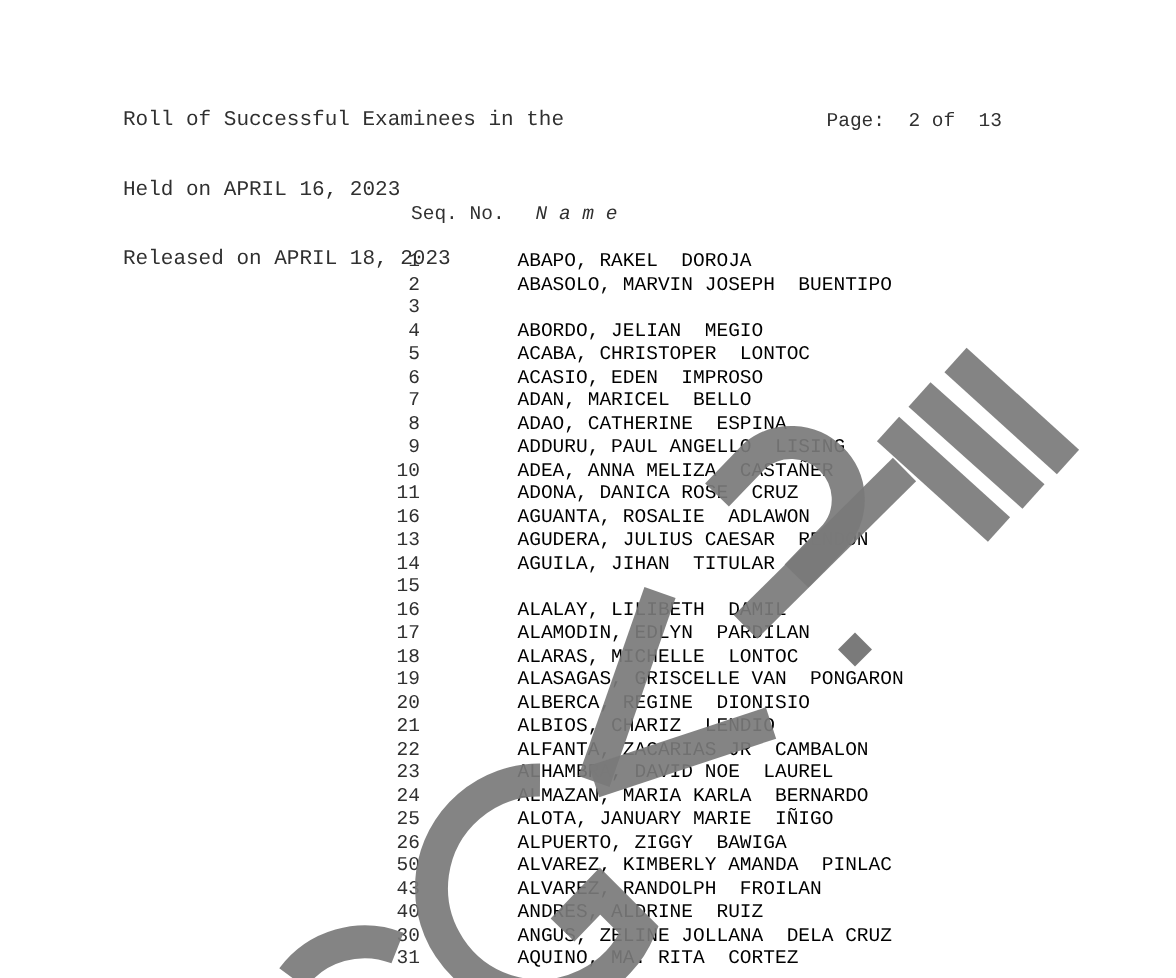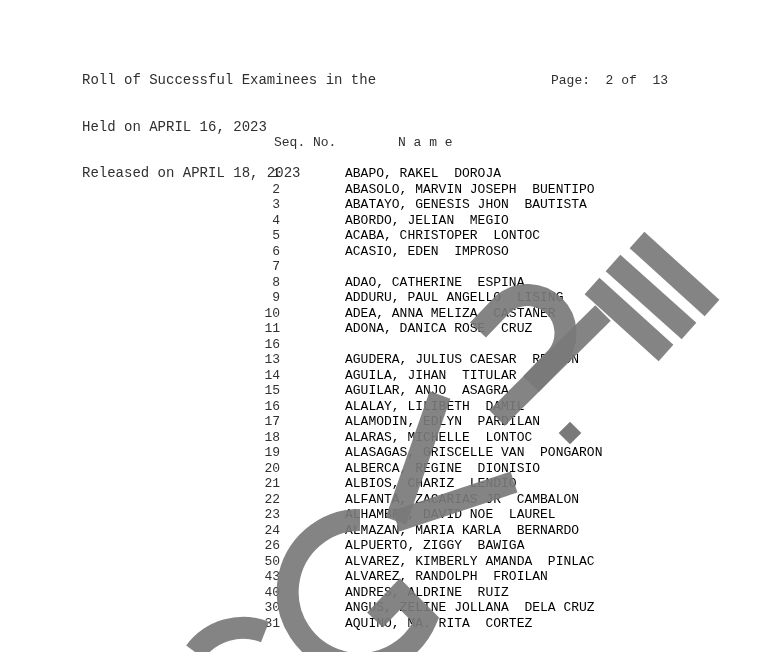--- a/index.html
+++ b/index.html
@@ -16,21 +16,21 @@
   }
   .pageinfo {
     position: absolute; left: 551px; top: 73px;
     font-size: 13px; line-height: 15.5px; white-space: pre; color: #303030;
   }
   .colhead {
     position: absolute; top: 135px; font-size: 13px; line-height: 15.5px;
     white-space: pre; color: #303030;
   }
   .colhead.seq { left: 238px; margin-left: 36px; }
-  .colhead.name { left: 398px; }
+  .colhead.name { left: 357px; font-style: italic; }
   .rows { position: absolute; left: 0; top: 166px; width: 784px; }
   .row { position: relative; height: 15.53px; font-size: 13px; line-height: 15.53px; white-space: pre; }
   .row .num { position: absolute; right: calc(784px - 280px); text-align: right; color: #303030; }
   .row .nm  { position: absolute; left: 345px; color: #000000; }
   .watermark {
     position: absolute; inset: 0; pointer-events: none;
   }
   .watermark svg { position: absolute; left: 0; top: 0; }
 </style>
 </head>
@@ -45,42 +45,43 @@
   </div>
 
   <div class="pageinfo">Page:  2 of  13</div>
 
   <div class="colhead seq">Seq. No.</div>
   <div class="colhead name">N a m e</div>
 
   <div class="rows" id="rows">
       <div class="row"><span class="num">1</span><span class="nm">ABAPO, RAKEL  DOROJA</span></div>
       <div class="row"><span class="num">2</span><span class="nm">ABASOLO, MARVIN JOSEPH  BUENTIPO</span></div>
-      <div class="row"><span class="num">3</span><span class="nm">ABATAYO, GENESIS JHON  BAUTISTA</span></div>
+      <div class="row"><span class="num">3</span></div>
       <div class="row"><span class="num">4</span><span class="nm">ABORDO, JELIAN  MEGIO</span></div>
       <div class="row"><span class="num">5</span><span class="nm">ACABA, CHRISTOPER  LONTOC</span></div>
       <div class="row"><span class="num">6</span><span class="nm">ACASIO, EDEN  IMPROSO</span></div>
-      <div class="row"><span class="num">7</span></div>
+      <div class="row"><span class="num">7</span><span class="nm">ADAN, MARICEL  BELLO</span></div>
       <div class="row"><span class="num">8</span><span class="nm">ADAO, CATHERINE  ESPINA</span></div>
       <div class="row"><span class="num">9</span><span class="nm">ADDURU, PAUL ANGELLO  LISING</span></div>
       <div class="row"><span class="num">10</span><span class="nm">ADEA, ANNA MELIZA  CASTAÑER</span></div>
       <div class="row"><span class="num">11</span><span class="nm">ADONA, DANICA ROSE  CRUZ</span></div>
-      <div class="row"><span class="num">16</span></div>
+      <div class="row"><span class="num">16</span><span class="nm">AGUANTA, ROSALIE  ADLAWON</span></div>
       <div class="row"><span class="num">13</span><span class="nm">AGUDERA, JULIUS CAESAR  RENDON</span></div>
       <div class="row"><span class="num">14</span><span class="nm">AGUILA, JIHAN  TITULAR</span></div>
-      <div class="row"><span class="num">15</span><span class="nm">AGUILAR, ANJO  ASAGRA</span></div>
+      <div class="row"><span class="num">15</span></div>
       <div class="row"><span class="num">16</span><span class="nm">ALALAY, LILIBETH  DAMIL</span></div>
       <div class="row"><span class="num">17</span><span class="nm">ALAMODIN, EDLYN  PARDILAN</span></div>
       <div class="row"><span class="num">18</span><span class="nm">ALARAS, MICHELLE  LONTOC</span></div>
       <div class="row"><span class="num">19</span><span class="nm">ALASAGAS, GRISCELLE VAN  PONGARON</span></div>
       <div class="row"><span class="num">20</span><span class="nm">ALBERCA, REGINE  DIONISIO</span></div>
       <div class="row"><span class="num">21</span><span class="nm">ALBIOS, CHARIZ  LENDIO</span></div>
       <div class="row"><span class="num">22</span><span class="nm">ALFANTA, ZACARIAS JR  CAMBALON</span></div>
       <div class="row"><span class="num">23</span><span class="nm">ALHAMBRA, DAVID NOE  LAUREL</span></div>
       <div class="row"><span class="num">24</span><span class="nm">ALMAZAN, MARIA KARLA  BERNARDO</span></div>
+      <div class="row"><span class="num">25</span><span class="nm">ALOTA, JANUARY MARIE  IÑIGO</span></div>
       <div class="row"><span class="num">26</span><span class="nm">ALPUERTO, ZIGGY  BAWIGA</span></div>
       <div class="row"><span class="num">50</span><span class="nm">ALVAREZ, KIMBERLY AMANDA  PINLAC</span></div>
       <div class="row"><span class="num">43</span><span class="nm">ALVAREZ, RANDOLPH  FROILAN</span></div>
       <div class="row"><span class="num">40</span><span class="nm">ANDRES, ALDRINE  RUIZ</span></div>
       <div class="row"><span class="num">30</span><span class="nm">ANGUS, ZELINE JOLLANA  DELA CRUZ</span></div>
       <div class="row"><span class="num">31</span><span class="nm">AQUINO, MA. RITA  CORTEZ</span></div>
     </div>
 
   <div class="watermark">
     <svg width="784" height="652" viewBox="0 0 784 652">

